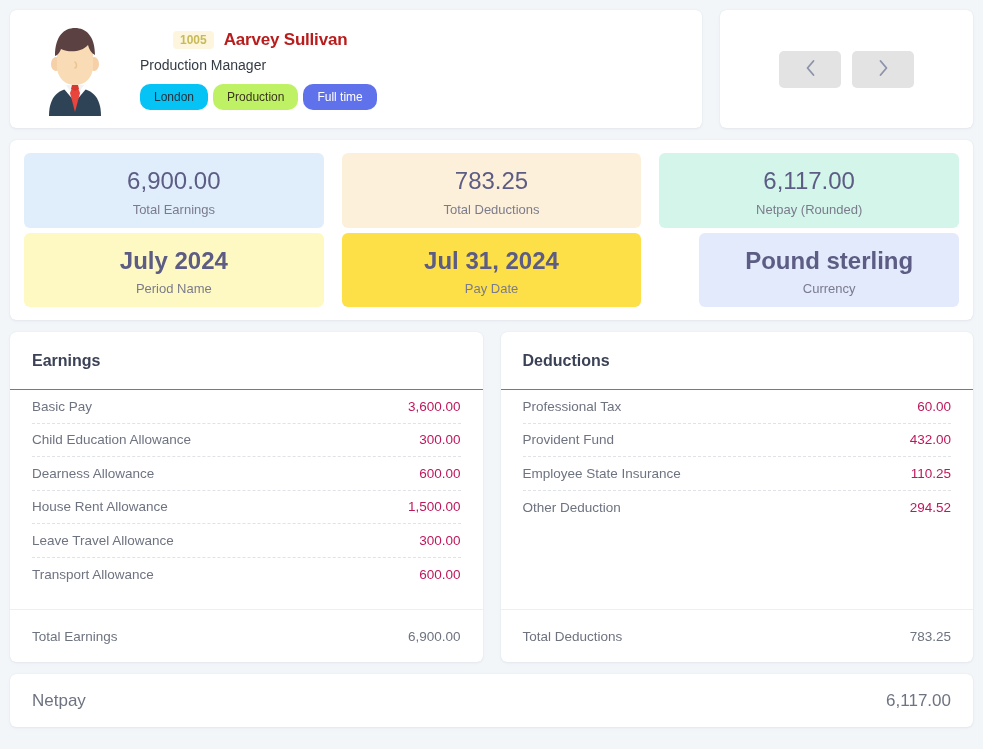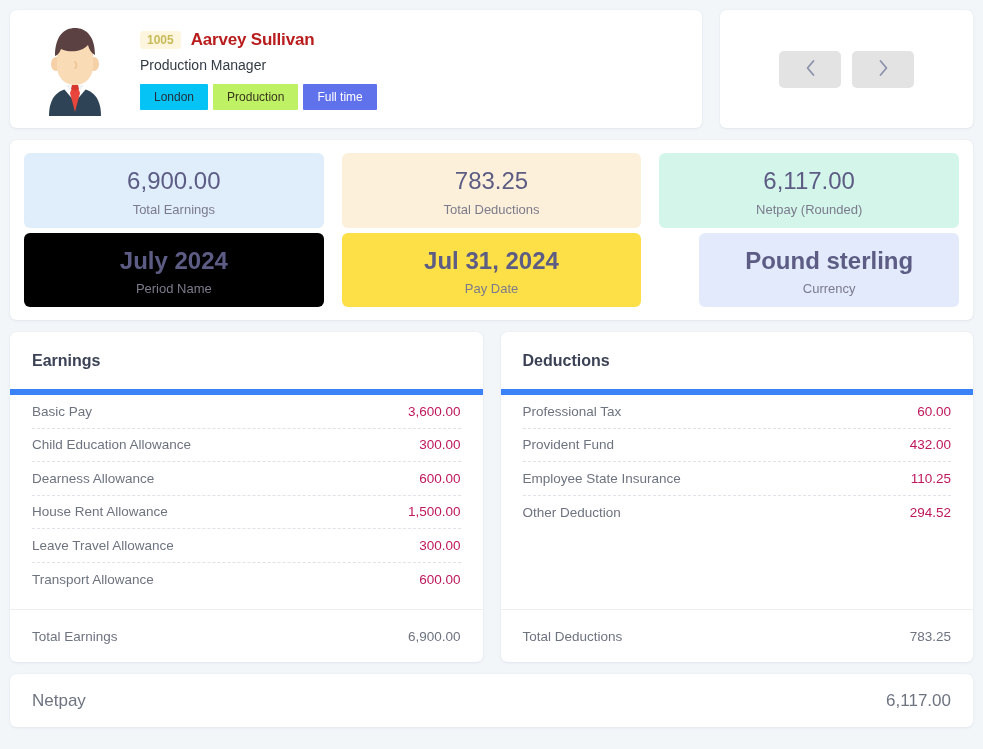--- a/index.html
+++ b/index.html
@@ -51,21 +51,21 @@
   .avatar {
     width: 94px;
     height: 94px;
     flex: 0 0 94px;
     position: relative;
   }
   .avatar svg { display: block; width: 94px; height: 94px; }
 
   .emp-info { display: flex; flex-direction: column; gap: 7px; padding-top: 2px; }
 
-  .emp-name-row { display: flex; align-items: center; gap: 10px; }
+  .emp-name-row { display: flex; align-items: center; gap: 10px; margin-left: 33px; }
   .emp-id {
     background: #fdf5dd;
     color: #c7bb58;
     font-size: 12px;
     font-weight: bold;
     padding: 3px 7px;
     border-radius: 4px;
     line-height: 1;
   }
   .emp-name {
@@ -73,21 +73,21 @@
     font-size: 17px;
     font-weight: bold;
     letter-spacing: -0.2px;
   }
   .emp-title { color: #333b44; font-size: 14px; }
 
   .chips { display: flex; gap: 5px; margin-top: 4px; }
   .chip {
     font-size: 12px;
     padding: 7px 14px;
-    border-radius: 1px;
+    border-radius: 10px;
     line-height: 1;
     white-space: nowrap;
   }
   .chip-location { background: #05c3f5; color: #23313c; }
   .chip-dept     { background: #bef264; color: #3a3421; }
   .chip-type     { background: #6071ec; color: #ffffff; }
 
   .nav-btn {
     width: 62px;
     height: 37px;
@@ -124,39 +124,39 @@
   .stat-value.bold { font-weight: bold; }
   .stat-label {
     font-size: 13px;
     color: #7b7b8c;
     margin-top: 7px;
   }
 
   .bg-blue   { background: #e0eefc; }
   .bg-cream  { background: #fdf0da; }
   .bg-mint   { background: #d4f5ea; }
-  .bg-pink   { background: #000000; }
+  .bg-pink   { background: #fef9c3; }
   .bg-lilac  { background: #fde047; }
   .bg-periw  { background: #e3eafc; margin-left: 40px; }
 
   
   .tables-row {
     display: flex;
     gap: 18px;
     height: 330px;
   }
   .table-card {
     flex: 1;
     display: flex;
     flex-direction: column;
     overflow: hidden;
   }
   .table-head {
     padding: 20px 22px 19px 22px;
-    border-bottom: 6px solid #3b82f6;
+    border-bottom: 1px solid #3b82f6;
   }
   .table-head h2 {
     font-size: 16px;
     font-weight: bold;
     color: #3b4256;
   }
   .table-body { flex: 1; padding: 0 22px; }
   .row {
     display: flex;
     justify-content: space-between;

